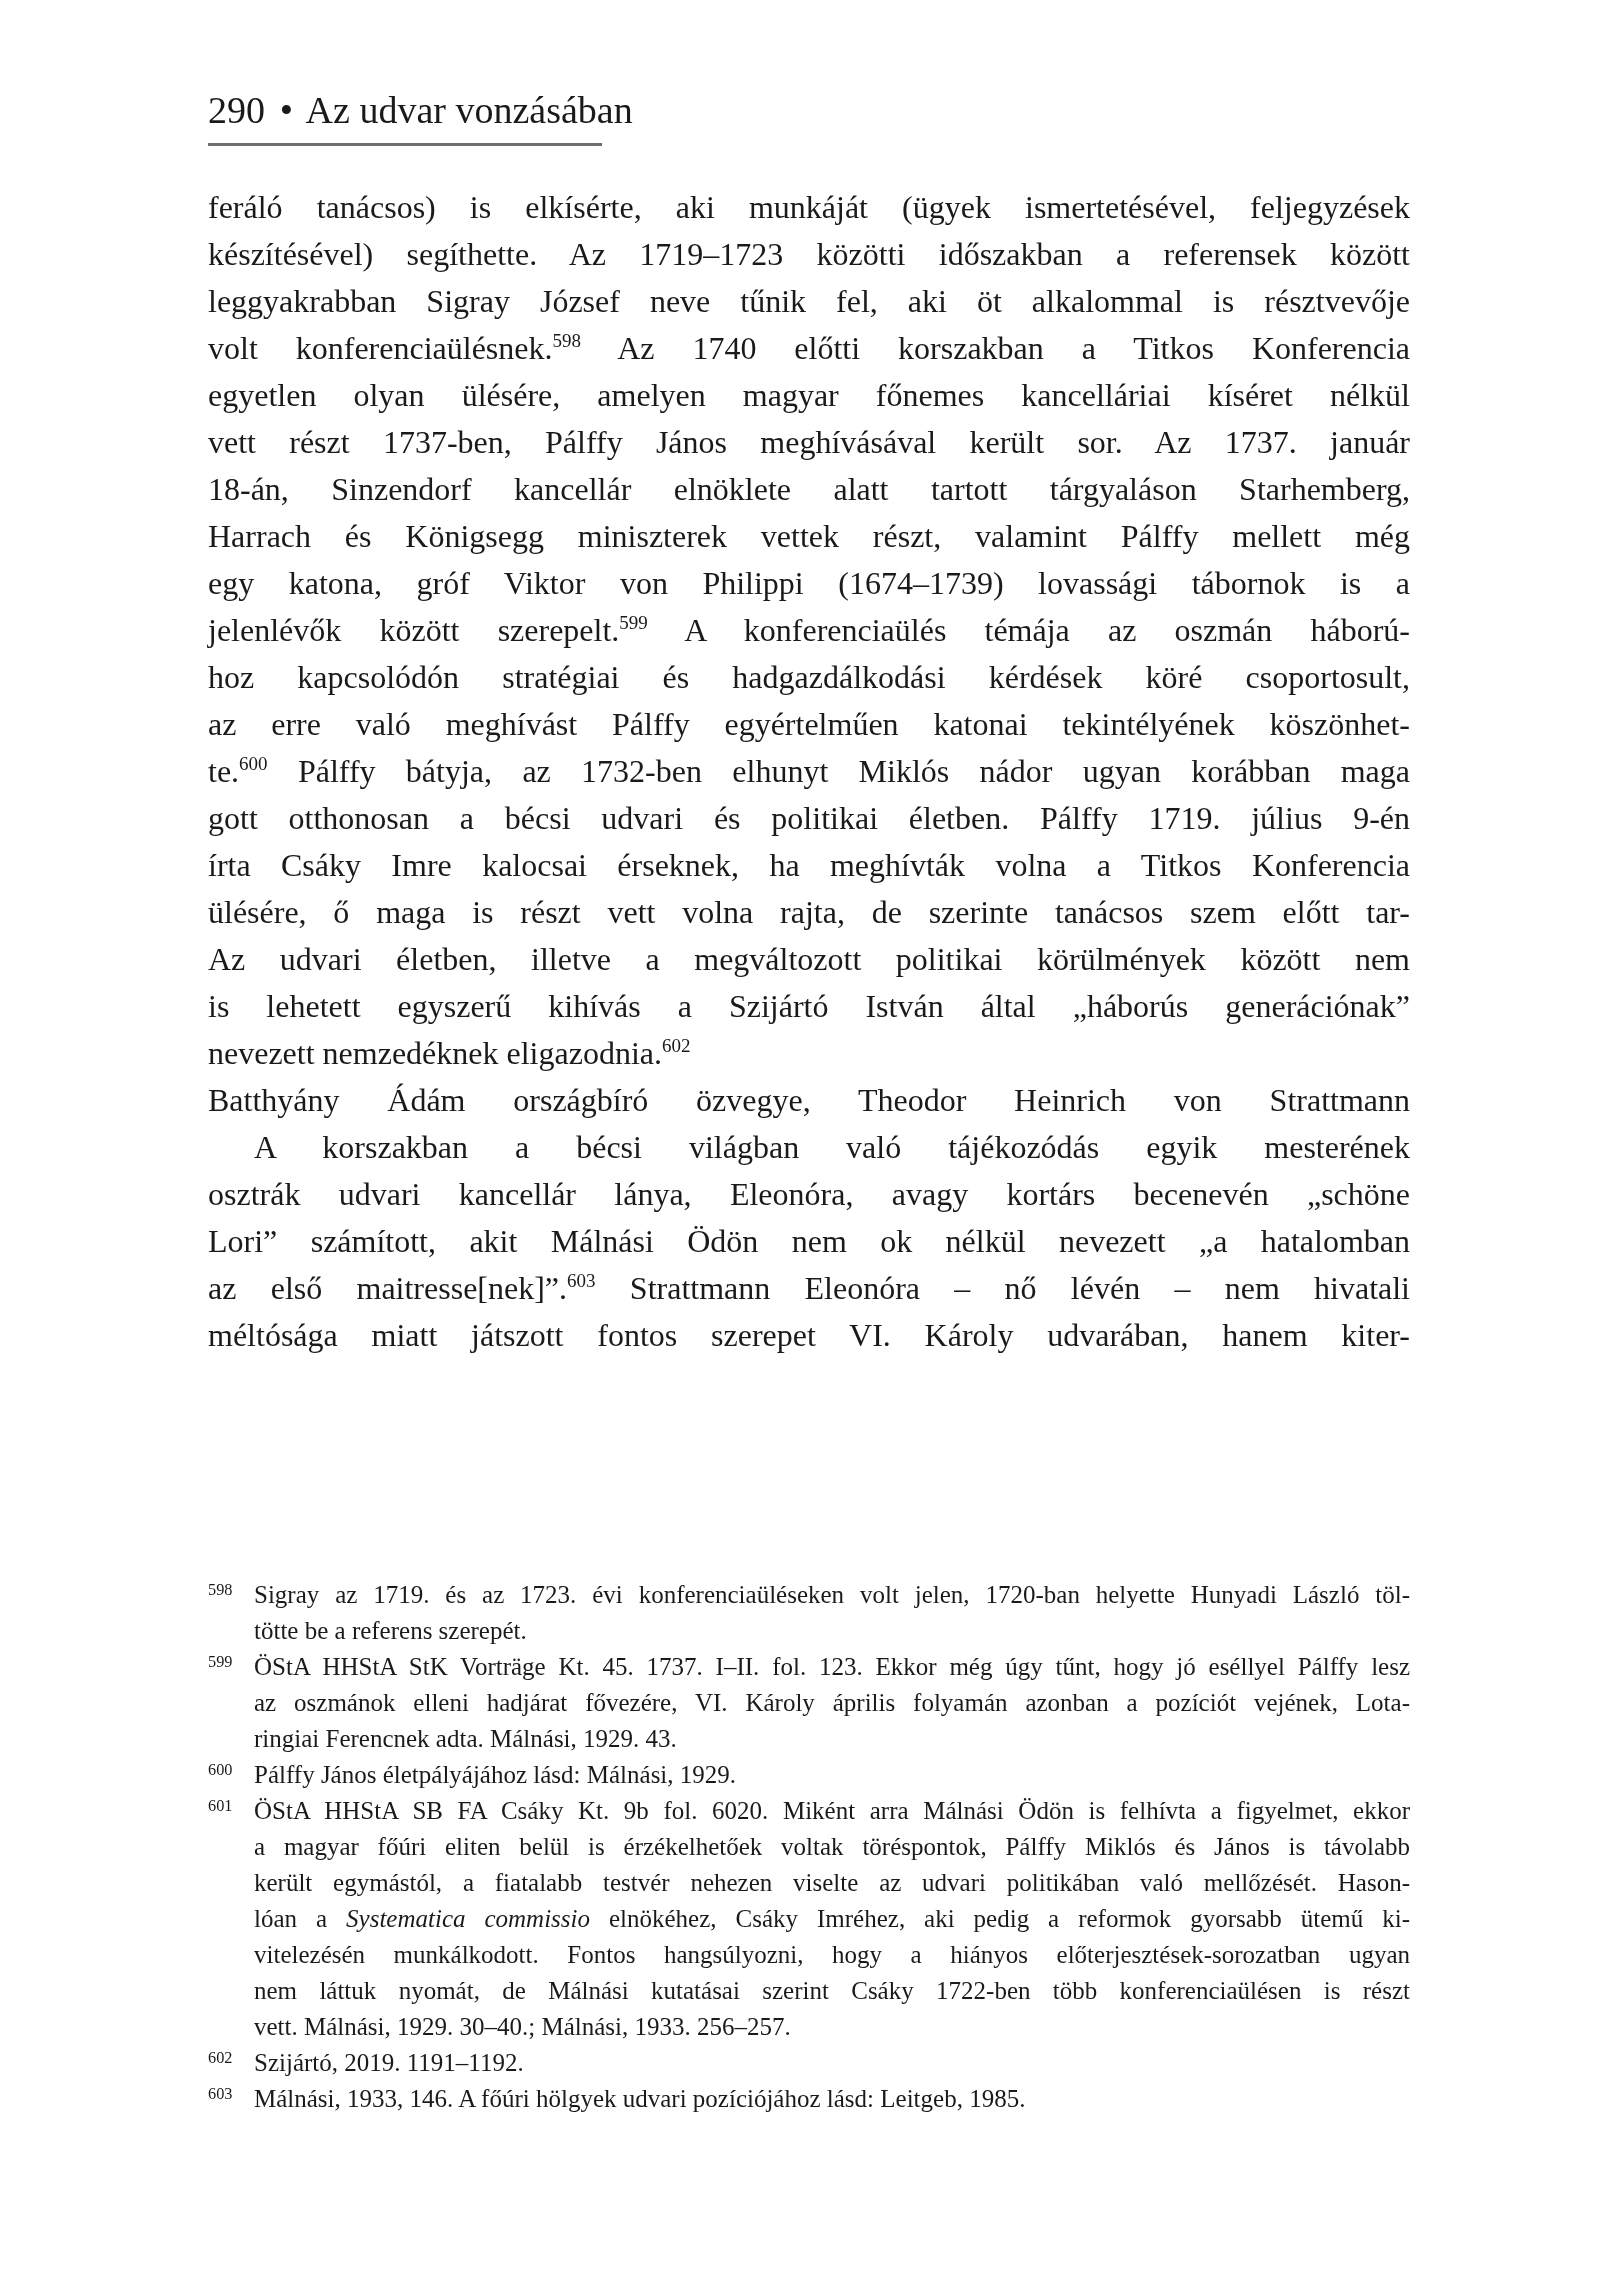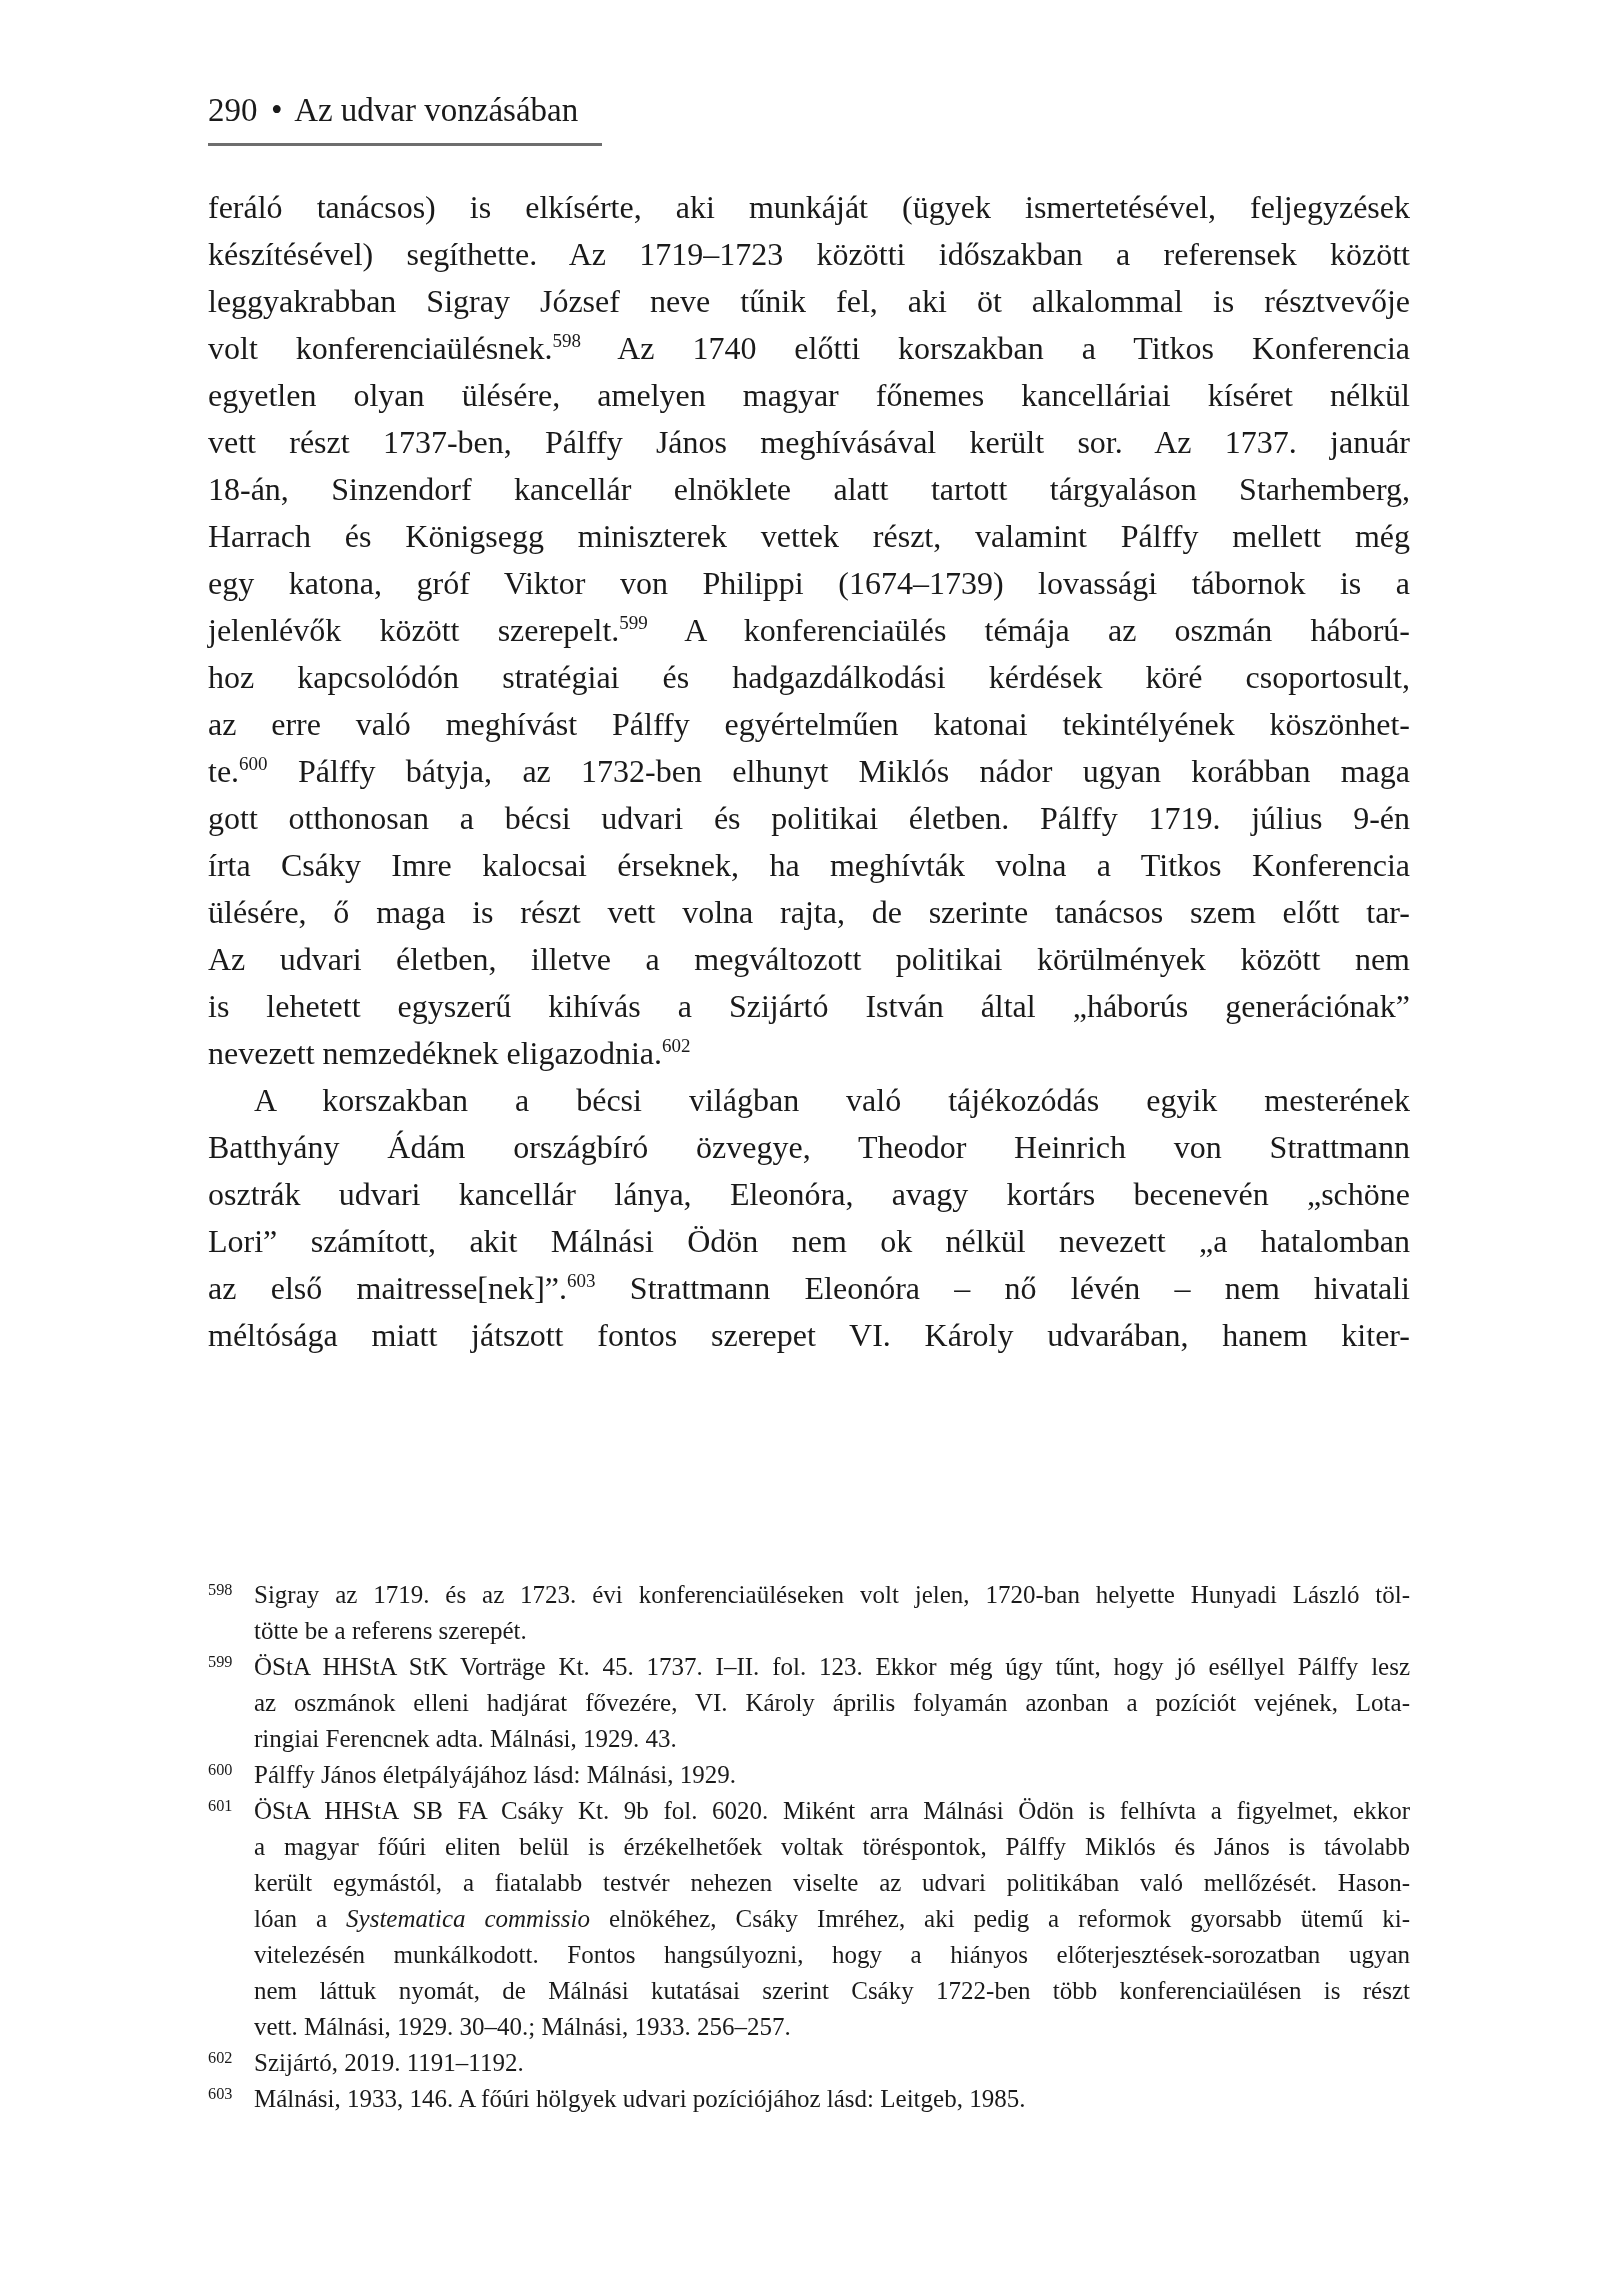--- a/index.html
+++ b/index.html
@@ -1,19 +1,19 @@
 <!DOCTYPE html>
 <html style="font-size:13.8px"><head>
 <meta charset="utf-8">
 <style>
   html, body { margin: 0; padding: 0; background: #ffffff; }
   body { width: 1605px; height: 2295px; position: relative; overflow: hidden;
          font-family: "Liberation Serif", "DejaVu Serif", serif; color: #1a1a1a; }
   .page { position: absolute; left: 0; top: 0; width: 1605px; height: 2295px; }
-  .running-head { position: absolute; left: 208px; top: 91px; font-size: 33px; line-height: 38px; white-space: nowrap; }
+  .running-head { position: absolute; left: 208px; top: 91px; font-size: 38px; line-height: 38px; white-space: nowrap; }
   .running-head .bullet { display: inline-block; margin: 0 5.2px; }
   .head-rule { position: absolute; left: 208px; top: 143px; width: 394px; height: 2.6px; background: #6e6e6e; }
   .body-text { position: absolute; left: 208px; top: 184px; width: 1202px; font-size: 32px; line-height: 47px; }
   .line { display: block; height: 47px; white-space: nowrap; text-align: justify; text-align-last: justify; overflow: visible; }
   .line.last { text-align-last: left; }
   .line.indent { padding-left: 46px; }
   sup.fn { font-size: 19px; vertical-align: 12px; line-height: 0; }
   .footnotes { position: absolute; left: 208px; top: 1577px; width: 1202px; font-size: 25px; line-height: 36px; }
   .fn-item { position: relative; padding-left: 46px; }
   .fn-num { position: absolute; left: 0; top: -5.2px; font-size: 16.3px; }
@@ -46,22 +46,22 @@
     <span class="line"><span>jelenlévők között szerepelt.</span><sup class="fn">599</sup><span> A konferenciaülés témája az oszmán háború-</span></span>
     <span class="line"><span>hoz kapcsolódón stratégiai és hadgazdálkodási kérdések köré csoportosult,</span></span>
     <span class="line"><span>az erre való meghívást Pálffy egyértelműen katonai tekintélyének köszönhet-</span></span>
     <span class="line"><span>te.</span><sup class="fn">600</sup><span> Pálffy bátyja, az 1732-ben elhunyt Miklós nádor ugyan korábban maga</span></span>
     <span class="line"><span>gott otthonosan a bécsi udvari és politikai életben. Pálffy 1719. július 9-én</span></span>
     <span class="line"><span>írta Csáky Imre kalocsai érseknek, ha meghívták volna a Titkos Konferencia</span></span>
     <span class="line"><span>ülésére, ő maga is részt vett volna rajta, de szerinte tanácsos szem előtt tar-</span></span>
     <span class="line"><span>Az udvari életben, illetve a megváltozott politikai körülmények között nem</span></span>
     <span class="line"><span>is lehetett egyszerű kihívás a Szijártó István által „háborús generációnak”</span></span>
     <span class="line last"><span>nevezett nemzedéknek eligazodnia.</span><sup class="fn">602</sup></span>
+    <span class="line"><span>Batthyány Ádám országbíró özvegye, Theodor Heinrich von Strattmann</span></span>
     <span class="line indent"><span>A korszakban a bécsi világban való tájékozódás egyik mesterének</span></span>
-    <span class="line"><span>Batthyány Ádám országbíró özvegye, Theodor Heinrich von Strattmann</span></span>
     <span class="line"><span>osztrák udvari kancellár lánya, Eleonóra, avagy kortárs becenevén „schöne</span></span>
     <span class="line"><span>Lori” számított, akit Málnási Ödön nem ok nélkül nevezett „a hatalomban</span></span>
     <span class="line"><span>az első maitresse[nek]”.</span><sup class="fn">603</sup><span> Strattmann Eleonóra – nő lévén – nem hivatali</span></span>
     <span class="line"><span>méltósága miatt játszott fontos szerepet VI. Károly udvarában, hanem kiter-</span></span>
   </div>
 
   <div class="footnotes">
     <div class="fn-item">
       <span class="fn-num">598</span>
       <span class="fn-line">Sigray az 1719. és az 1723. évi konferenciaüléseken volt jelen, 1720-ban helyette Hunyadi László töl-</span>

